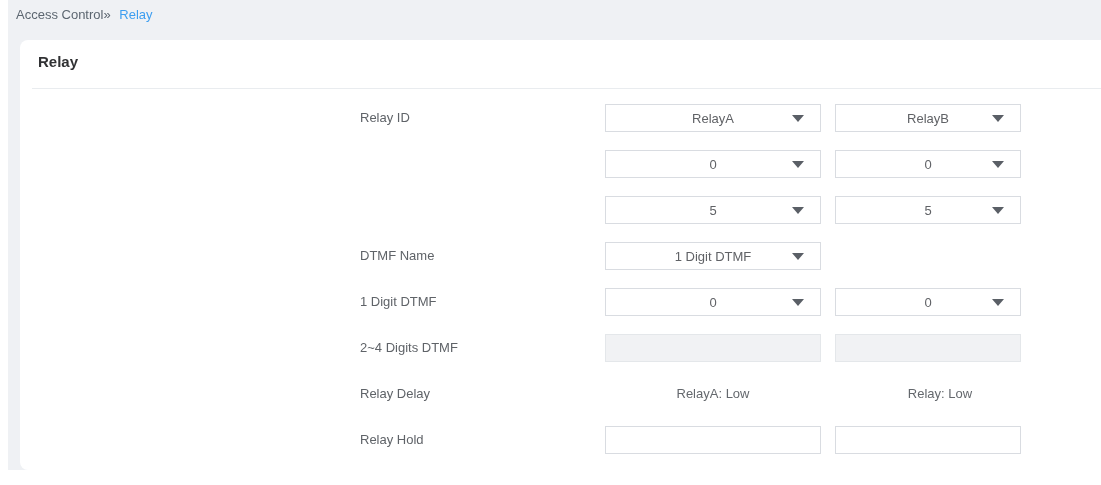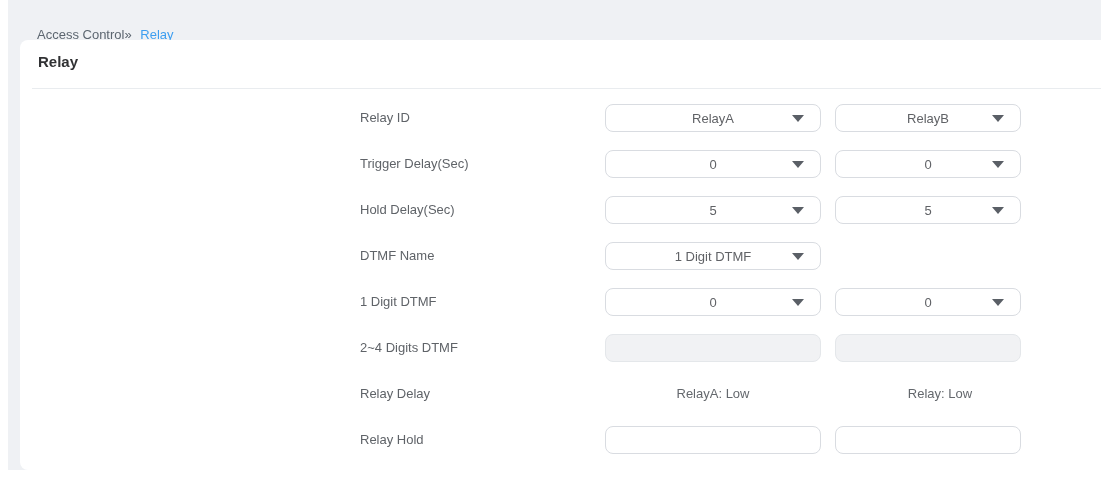--- a/index.html
+++ b/index.html
@@ -1,34 +1,34 @@
 <!DOCTYPE html>
 <html><head>
 <meta charset="utf-8">
 <style>
   * { margin:0; padding:0; box-sizing:border-box; }
   html,body { width:1101px; height:485px; background:#ffffff; overflow:hidden;
               font-family:"Liberation Sans","DejaVu Sans",sans-serif; }
   .page-bg { position:absolute; left:8px; top:0; width:1093px; height:470px;
              background:#eff1f4; }
-  .breadcrumb { position:absolute; left:29px; top:0; height:30px; line-height:30px;
-                font-size:13px; white-space:nowrap;margin-top:20px; }
+  .breadcrumb { position:absolute; left:8px; top:0; height:30px; line-height:30px;
+                font-size:13px; white-space:nowrap; }
   .crumb-section { color:#5c6670; }
   .crumb-current { color:#3d9ef0; margin-left:5px; }
   .panel { position:absolute; left:12px; top:40px; width:1090px; height:430px;
            background:#ffffff; border-radius:8px; }
   .panel-title { position:absolute; left:18px; top:13px; font-size:15px;
                  font-weight:bold; color:#303133; }
   .divider { position:absolute; left:12px; right:0; top:48px; height:1px;
              background:#e9ecef; }
   .form-row { position:absolute; left:0; right:0; height:28px; }
   .row-label { position:absolute; left:340px; top:0; height:28px; line-height:28px;
                font-size:13px; color:#5f6368;text-align:right; }
   .ctl { position:absolute; top:0; height:28px; border:1px solid #d9dce1;
-         border-radius:8px; background:#fff; }
+         border-radius:0; background:#fff; }
   .col-a { left:585px; width:216px; }
   .col-b { left:815px; width:186px; }
   .sel { display:flex; align-items:center; justify-content:center;
          font-size:13px; color:#606266; cursor:pointer; }
   .sel .arrow { position:absolute; right:16px; top:50%; margin-top:-3px;
                 width:0; height:0; border-left:6px solid transparent;
                 border-right:6px solid transparent; border-top:7px solid #5a5f66; }
   .inp { font-size:13px; color:#606266; padding:0 8px; outline:none; }
   .inp:disabled { background:#f1f2f4; border-color:#e4e7ea; }
   .status-text { position:absolute; top:0; height:28px; line-height:28px;
@@ -57,33 +57,31 @@
         <span>RelayA</span>
         <span class="arrow"></span>
       </div>
       <div class="ctl col-b sel">
         <span>RelayB</span>
         <span class="arrow"></span>
       </div>
     </div>
 
     <div class="form-row" style="top:110px">
-      <span class="row-label">Trigger Delay(Sec)</span>
       <div class="ctl col-a sel">
         <span>0</span>
         <span class="arrow"></span>
       </div>
       <div class="ctl col-b sel">
         <span>0</span>
         <span class="arrow"></span>
       </div>
     </div>
 
     <div class="form-row" style="top:156px">
-      <span class="row-label">Hold Delay(Sec)</span>
       <div class="ctl col-a sel">
         <span>5</span>
         <span class="arrow"></span>
       </div>
       <div class="ctl col-b sel">
         <span>5</span>
         <span class="arrow"></span>
       </div>
     </div>
 

